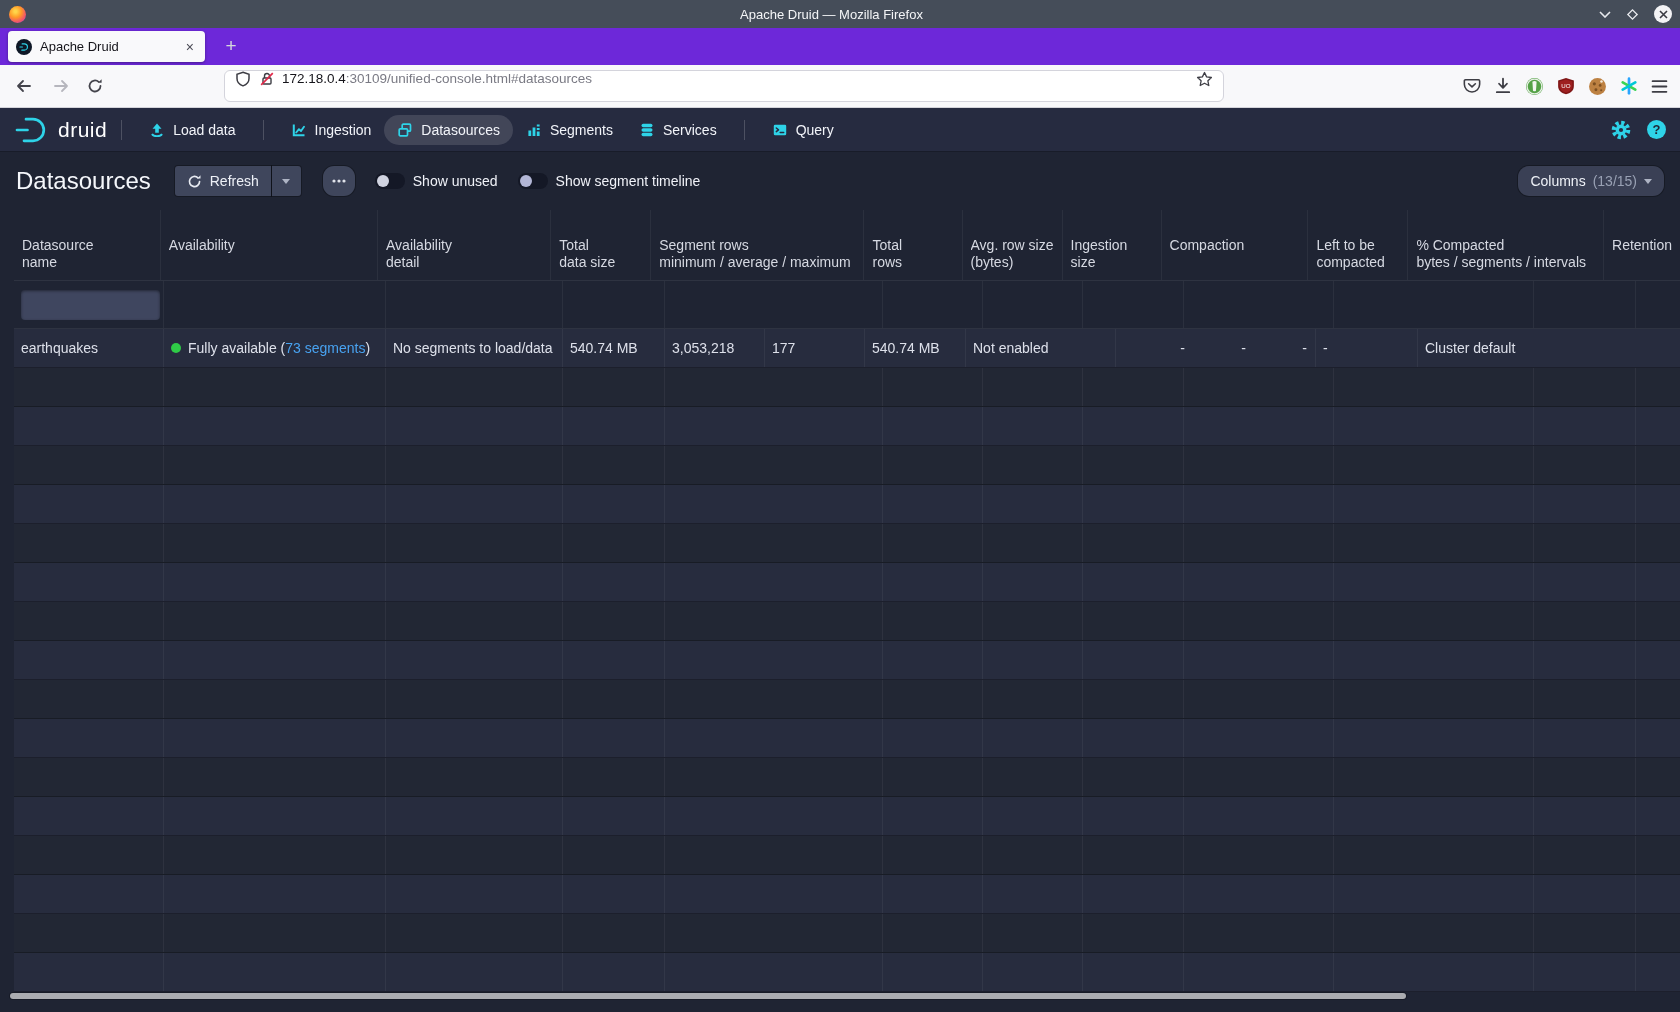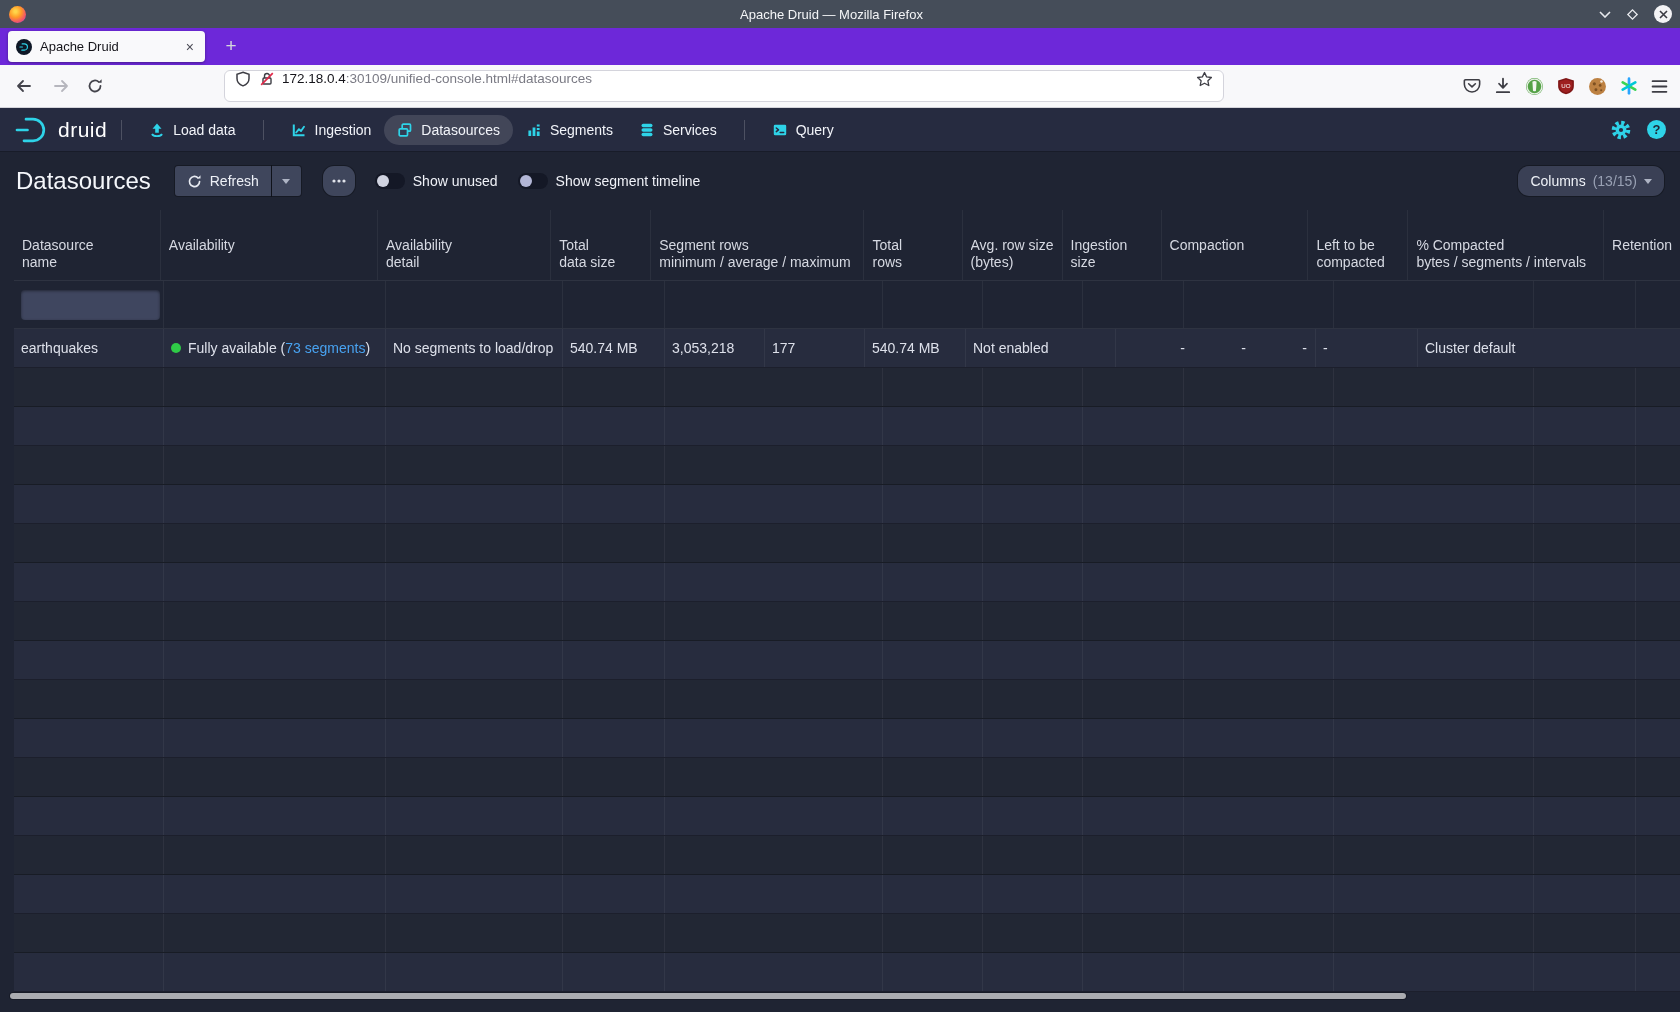--- a/index.html
+++ b/index.html
@@ -404,21 +404,21 @@
 
   <div>
     <div class="trow">
       <div class="cell c0">earthquakes</div>
       <div class="cell c1">
         <span class="dot"></span>
         <span>Fully available (</span>
           <span class="seg-link">73 segments</span>
           <span>)</span>
       </div>
-      <div class="cell c2">No segments to load/drop</div>
+      <div class="cell c2">No segments to load/data</div>
       <div class="cell c3">540.74 MB</div>
       <div class="cell c5">3,053,218</div>
       <div class="cell c6">177</div>
       <div class="cell c7">540.74 MB</div>
       <div class="cell c8">Not enabled</div>
       <div class="cell c9 pct-cell">
         <span>-</span>
           <span>-</span>
           <span>-</span>
       </div>

